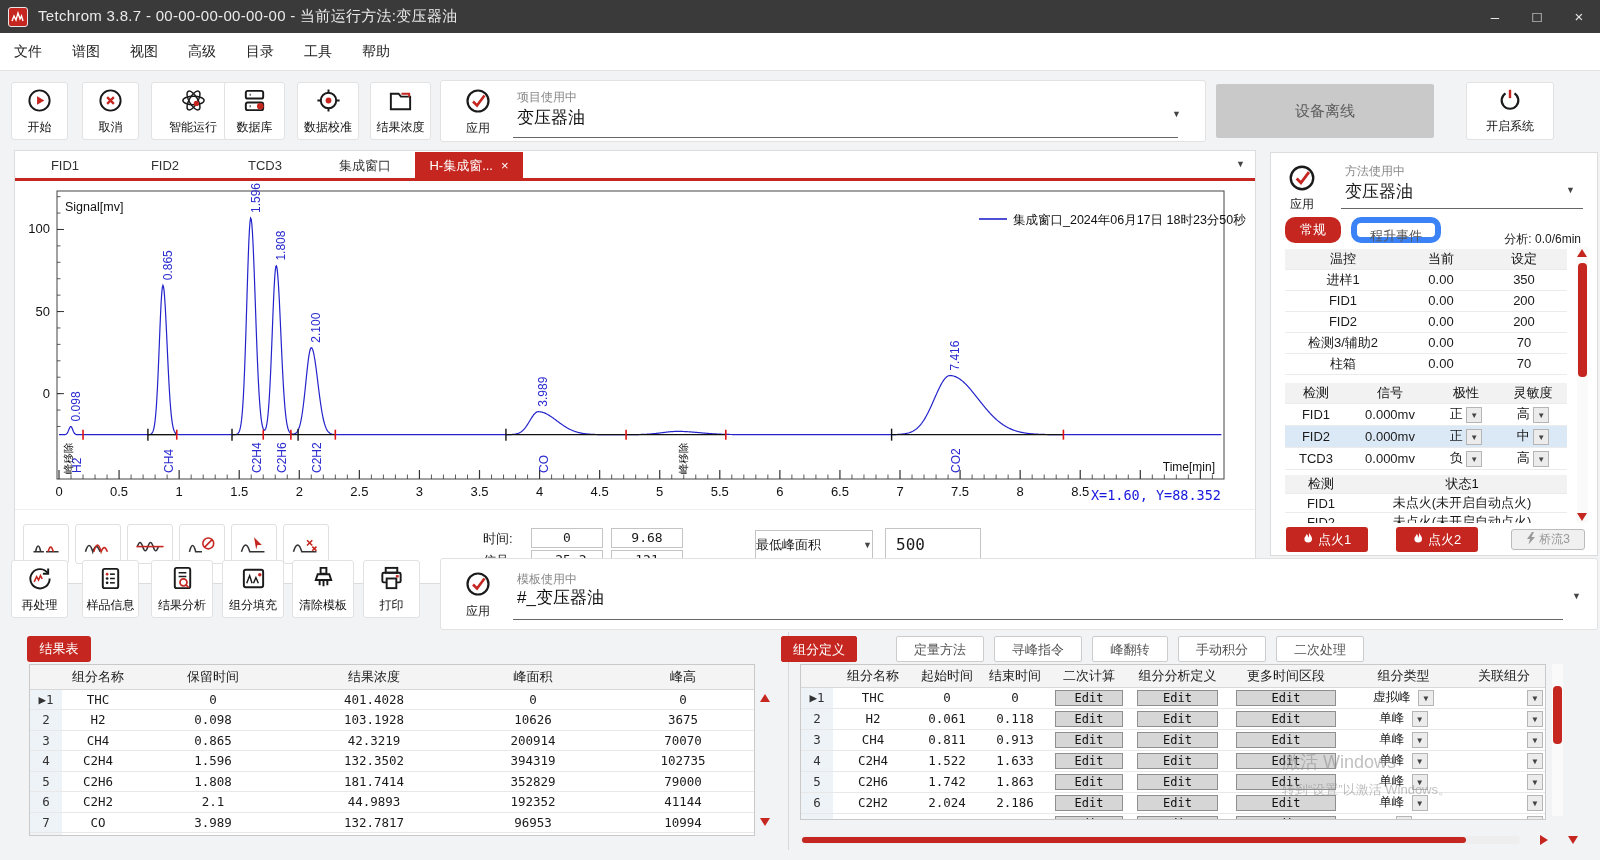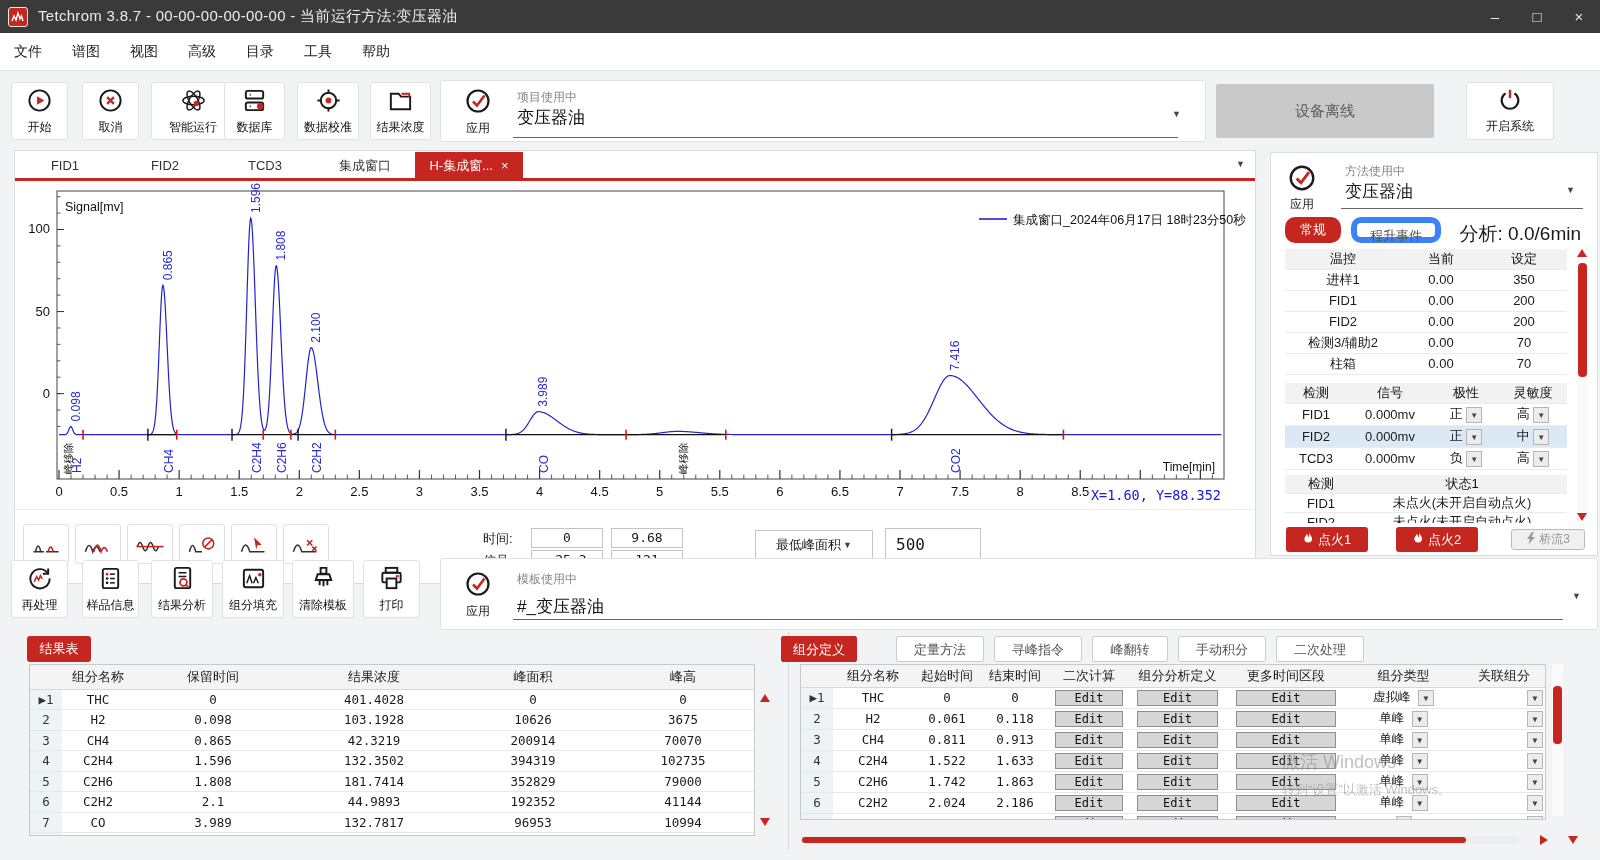--- a/index.html
+++ b/index.html
@@ -30,21 +30,21 @@
   .chart-tab.active{background:#c5261f;color:#fff;width:108px}
   .chart-tab.active .x{margin-left:8px;font-size:13px}
   #tab-underline{position:absolute;left:0;top:27px;width:100%;height:3px;background:#c5261f}
   #chart-wrap{position:absolute;left:4px;top:32px;width:1228px;height:324px;background:#fff}
   #tab-caret{position:absolute;right:10px;top:8px}
   
   #minibar{position:absolute;left:0;top:358px;width:100%;height:74px;border-top:1px solid #eee}
   .mini-btn{position:absolute;top:14px;width:46px;height:40px;background:#fff;border:1px solid #e0e0e0;border-radius:3px;display:flex;align-items:center;justify-content:center}
   .mini-lbl{position:absolute;font-size:13px;color:#222}
   .mini-input{position:absolute;width:72px;height:20px;border:1px solid #c4c4c4;background:#fff;text-align:center;font-size:13px;line-height:18px;font-family:"DejaVu Sans Mono",monospace}
-  #minarea-dd{position:absolute;left:740px;top:20px;width:118px;height:30px;border:1px solid #c4c4c4;background:#fff;display:flex;align-items:center;justify-content:space-between;padding:0 20px;font-size:13px}
+  #minarea-dd{position:absolute;left:740px;top:20px;width:118px;height:30px;border:1px solid #c4c4c4;background:#fff;display:flex;align-items:center;justify-content:space-between;padding:0 0;font-size:13px}
   #minarea-val{position:absolute;left:870px;top:18px;width:96px;height:34px;border:1px solid #c4c4c4;background:#fff;font-size:16px;line-height:32px;padding-left:10px;font-family:"DejaVu Sans Mono",monospace}
   
   #right-panel{position:absolute;left:1270px;top:152px;width:328px;height:404px;background:#fff;border:1px solid #dcdcdc}
   .rtab{position:absolute;height:26px;line-height:26px;text-align:center;font-size:13px;border-radius:10px}
   .rtab.red{background:#c5261f;color:#fff}
   .rtab.plain{background:#fff;border:6px solid #3b82f6;color:#555}
   .mini-table{position:absolute;border-collapse:collapse;font-size:13px}
   .mini-table td,.mini-table th{border-bottom:1px solid #ebebeb;text-align:center;font-weight:normal;padding:0}
   .mini-table thead th{background:#f2f2f2;color:#111}
   .dd-box{display:inline-block;width:16px;height:16px;background:#ececec;border:1px solid #b5b5b5;font-size:8px;line-height:15px;color:#444;text-align:center;vertical-align:middle}
@@ -427,21 +427,21 @@
           <path d="M9 14.5 l4 4 L20.5 8.5" fill="none" stroke="#c5261f" stroke-width="2.6"></path>
         </svg></span>
     <div style="font-size:12px;text-align:center">应用</div>
   </div>
   <div style="position:absolute;left:74px;top:10px;font-size:12px;color:#888">方法使用中</div>
   <div style="position:absolute;left:74px;top:27px;font-size:17px">变压器油</div>
   <div class="caret" style="position:absolute;right:22px;top:32px">▼</div>
   <div style="position:absolute;left:70px;right:14px;top:55px;border-bottom:1px solid #666"></div>
   <div class="rtab red" style="left:14px;top:64px;width:56px">常规</div>
   <div class="rtab plain" style="left:80px;top:64px;width:90px">程升事件</div>
-  <div style="position:absolute;right:16px;top:68px;font-size:19px">分析: 0.0/6min</div>
+  <div style="position:absolute;right:16px;top:78px;font-size:12px">分析: 0.0/6min</div>
   <table class="mini-table" id="temp-table" style="left:14px;top:96px;width:282px">
       <thead>
         <tr>
           <th style="height:20px">温控</th>
           <th style="height:20px">当前</th>
           <th style="height:20px">设定</th>
         </tr>
       </thead>
       <tbody>
         <tr>
@@ -604,21 +604,21 @@
   </div>
 <div class="sel-card" style="left:440px;top:558px;width:1158px;height:72px">
   <div class="apply" style="top:9px">
     <span id="apply-bottom-icon"><svg width="28" height="28" viewBox="0 0 28 28">
           <circle cx="14" cy="14" r="10.5" fill="none" stroke="#1a1a1a" stroke-width="2.2"></circle>
           <path d="M9 14.5 l4 4 L20.5 8.5" fill="none" stroke="#c5261f" stroke-width="2.6"></path>
         </svg></span>
     <span class="lbl" style="font-size:12px">应用</span>
   </div>
   <div class="slabel" style="top:12px">模板使用中</div>
-  <div class="svalue" style="top:36px">#_变压器油</div>
+  <div class="svalue" style="top:27px">#_变压器油</div>
   <div class="underline" style="width:1050px;top:60px"></div>
   <div class="caret" style="position:absolute;right:16px;top:32px">▼</div>
 </div>
 
 <div class="red-chip" style="left:27px;top:636px;width:64px;height:26px">结果表</div>
 <div class="data-table" id="results-table" style="left:29px;top:664px;width:726px;height:172px">
     <table>
       <colgroup>
         <col style="width:32px">
         <col style="width:72px">

